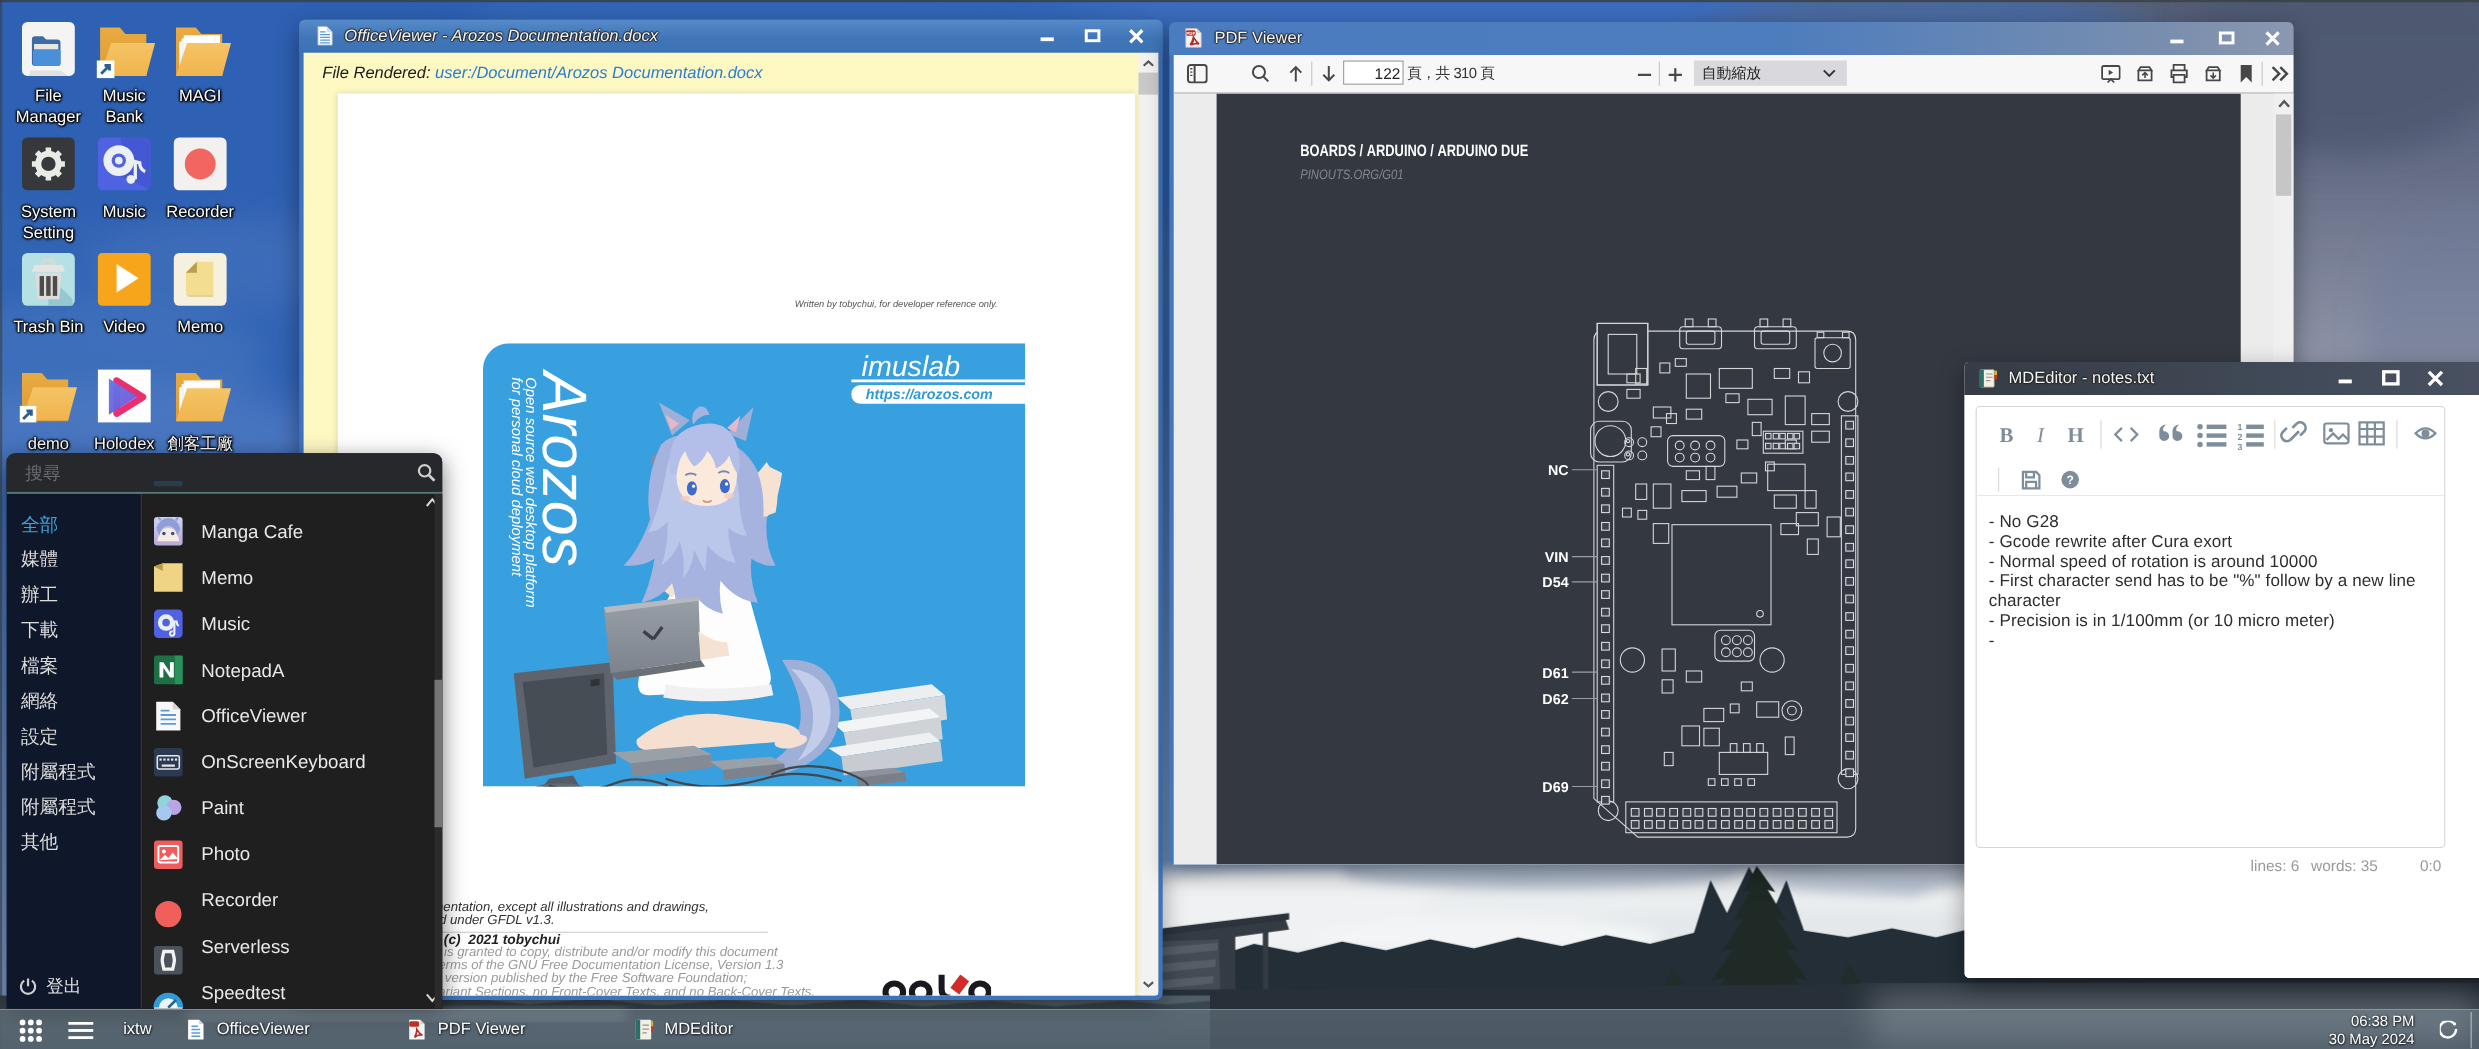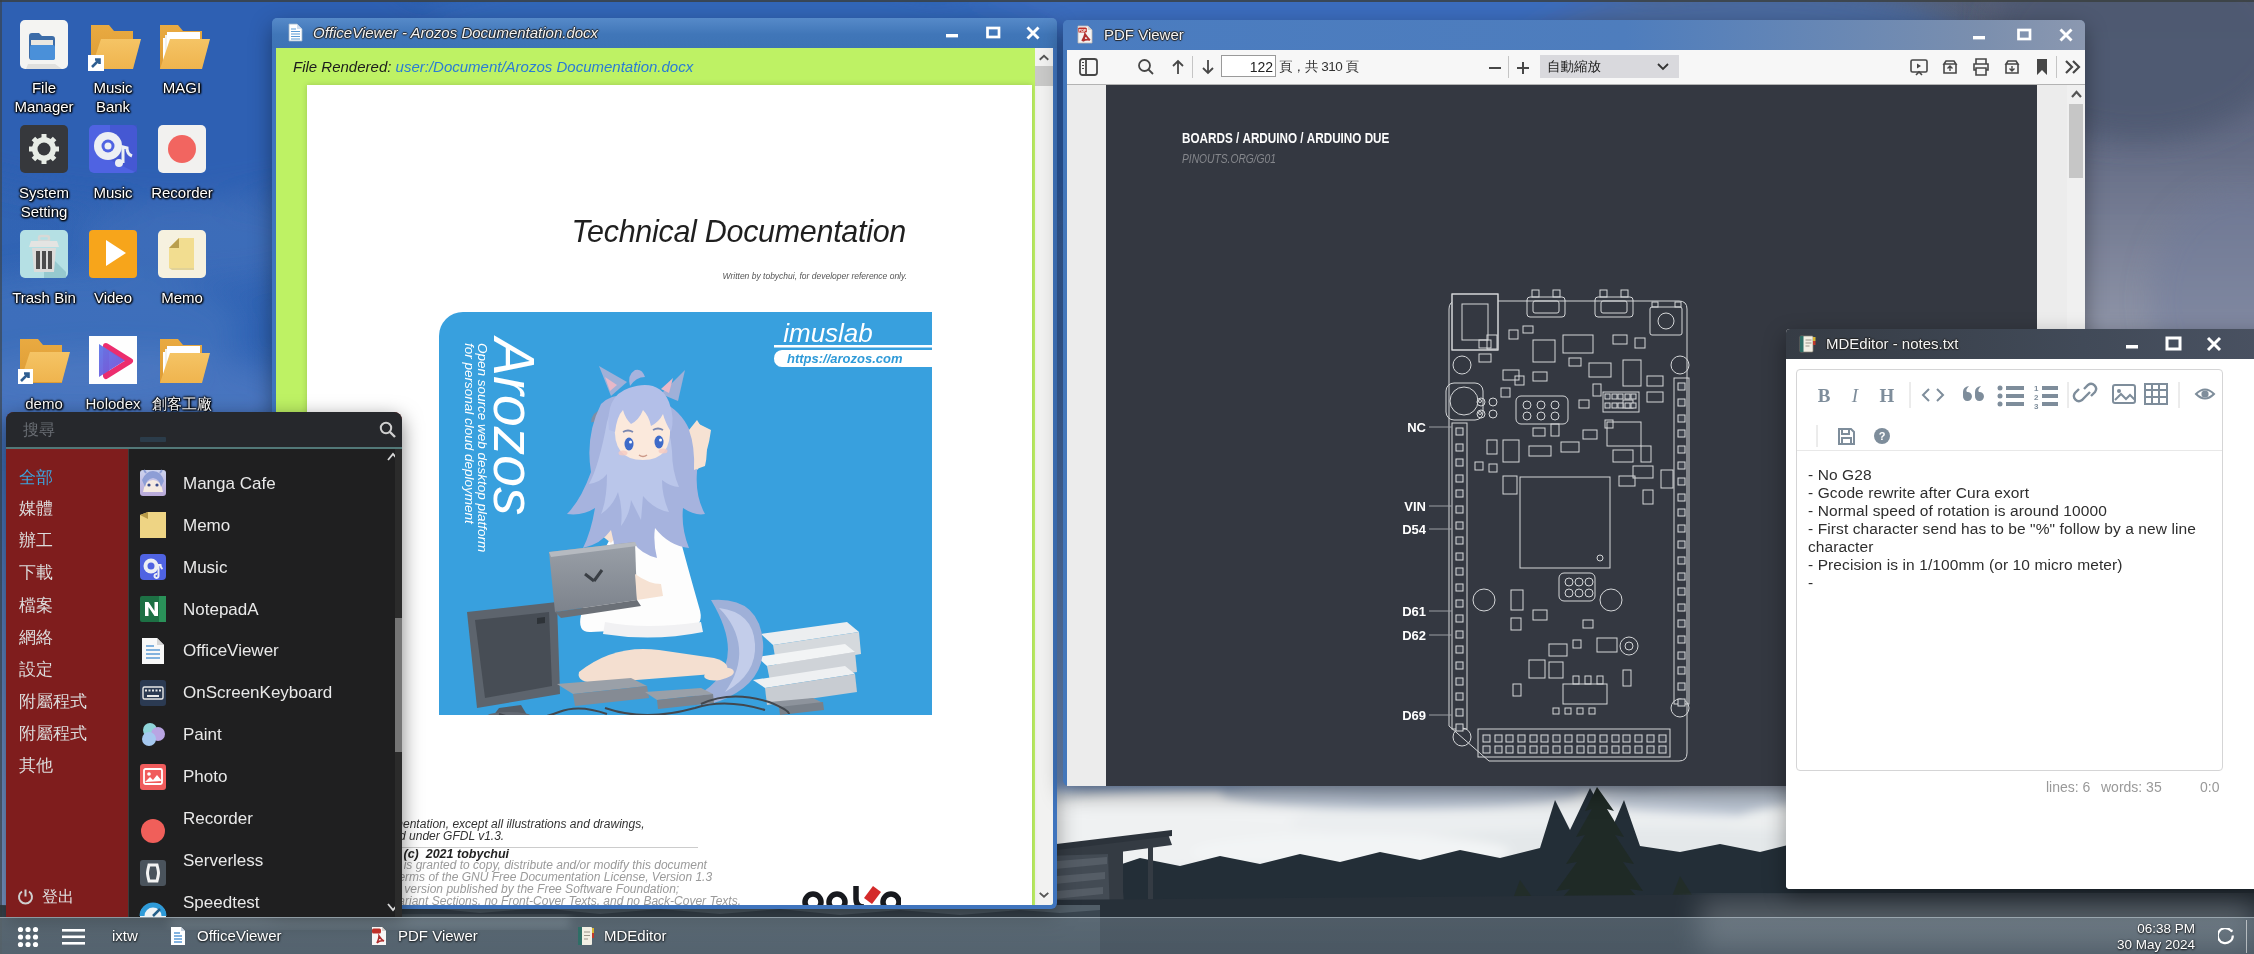--- a/index.html
+++ b/index.html
@@ -243,34 +243,33 @@
   <svg class="wbtn" style="left:665px;" viewBox="0 0 30 30">
         <rect x="9" y="16" width="12" height="3.4" fill="#fff"></rect>
       </svg>
   <svg class="wbtn" style="left:706px;" viewBox="0 0 30 30">
         <rect x="9.5" y="10" width="11.5" height="9" fill="none" stroke="#fff" stroke-width="2.7"></rect>
       </svg>
   <svg class="wbtn" style="left:746px;" viewBox="0 0 30 30">
         <path d="M9.5,9.5 L20.5,20.5 M20.5,9.5 L9.5,20.5" stroke="#fff" stroke-width="2.9"></path>
       </svg>
  </div>
- <div class="w" style="left:4px;top:30px;width:777px;height:857px;background:#bef264;border-radius:0 0 3px 3px;overflow:hidden;">
+ <div class="w" style="left:4px;top:30px;width:777px;height:857px;background:#fef9c3;border-radius:0 0 3px 3px;overflow:hidden;">
   <div class="w" style="left:17px;top:10px;font-size:15px;color:#1c1c1c;">File Rendered: <span style="color:#2a7cd4;">user:/Document/Arozos Documentation.docx</span></div>
 
   <div class="w" style="left:759px;top:0;width:18px;height:857px;background:#f2f2f1;"></div>
   <svg class="w" style="left:762px;top:4px;" width="12" height="12" viewBox="0 0 14 14">
         <path d="M2,9 L7,4.5 L12,9" fill="none" stroke="#565656" stroke-width="2.2"></path>
       </svg>
   <div class="w" style="left:759px;top:18px;width:18px;height:20px;background:#c9c9c8;"></div>
   <svg class="w" style="left:762px;top:841px;" width="12" height="12" viewBox="0 0 14 14">
         <path d="M2,4.5 L7,9 L12,4.5" fill="none" stroke="#565656" stroke-width="2.2"></path>
       </svg>
 
   <div class="w" style="left:31px;top:37px;width:725px;height:822px;background:#fff;box-shadow:0 0 6px rgba(0,0,0,.18);">
-   <div class="w" style="right:126px;top:129px;width:600px;text-align:right;color:#1f1f1f;font-size:30.5px;letter-spacing:-.3px;">Technical Documentation</div>
    <div class="w" style="right:125px;top:186px;width:600px;text-align:right;color:#555;font-size:8.5px;">Written by tobychui, for developer reference only.</div>
 
    <svg class="w" style="left:132px;top:227px;" width="493" height="403" viewBox="0 0 493 403">
     <defs>
             <linearGradient id="lapg" x1="0" y1="0" x2="0" y2="1">
               <stop offset="0" stop-color="#9aa0a8"></stop>
               <stop offset="1" stop-color="#7d838c"></stop>
             </linearGradient>
           </defs>
     <path d="M24,0 H493 V403 H0 V24 A24,24 0 0 1 24,0 Z" fill="#38a0de"></path>
@@ -762,21 +761,21 @@
    </div>
   </div>
   <div class="w" style="left:10px;top:420px;width:427px;font-size:14px;color:#999;">
    <span style="position:absolute;left:250px;">lines: 6</span>
         <span style="position:absolute;left:305px;">words: 35</span>
         <span style="position:absolute;left:404px;">0:0</span>
   </div>
  </div>
 </div>
 
-<div class="w" style="left:6px;top:412px;width:396px;height:505px;background:#7f1d1d;border-radius:8px 8px 0 0;box-shadow:0 6px 20px rgba(0,0,0,.5);">
+<div class="w" style="left:6px;top:412px;width:396px;height:505px;background:#0f172a;border-radius:8px 8px 0 0;box-shadow:0 6px 20px rgba(0,0,0,.5);">
  <div class="w" style="left:0;top:0;width:396px;height:35px;background:#26282c;border-radius:8px 8px 0 0;border-bottom:2px solid #527878;">
   <div class="w" style="left:17px;top:8px;font-size:16px;color:#696d73;">搜尋</div>
   <svg class="w" style="left:373px;top:9px;" width="17" height="17" viewBox="0 0 17 17">
         <circle cx="7" cy="7" r="5.2" fill="none" stroke="#cfcfcf" stroke-width="2"></circle>
         <path d="M11,11 L16,16" stroke="#cfcfcf" stroke-width="2.4"></path>
       </svg>
  </div>
  <div class="w" style="left:122px;top:37px;width:1px;height:468px;background:#3a3a3a;"></div>
  <div class="w" style="left:123px;top:37px;width:273px;height:468px;background:#1f1f20;"></div>
  <div class="cat" style="top:54px;color:#3da4dd;">全部</div>

